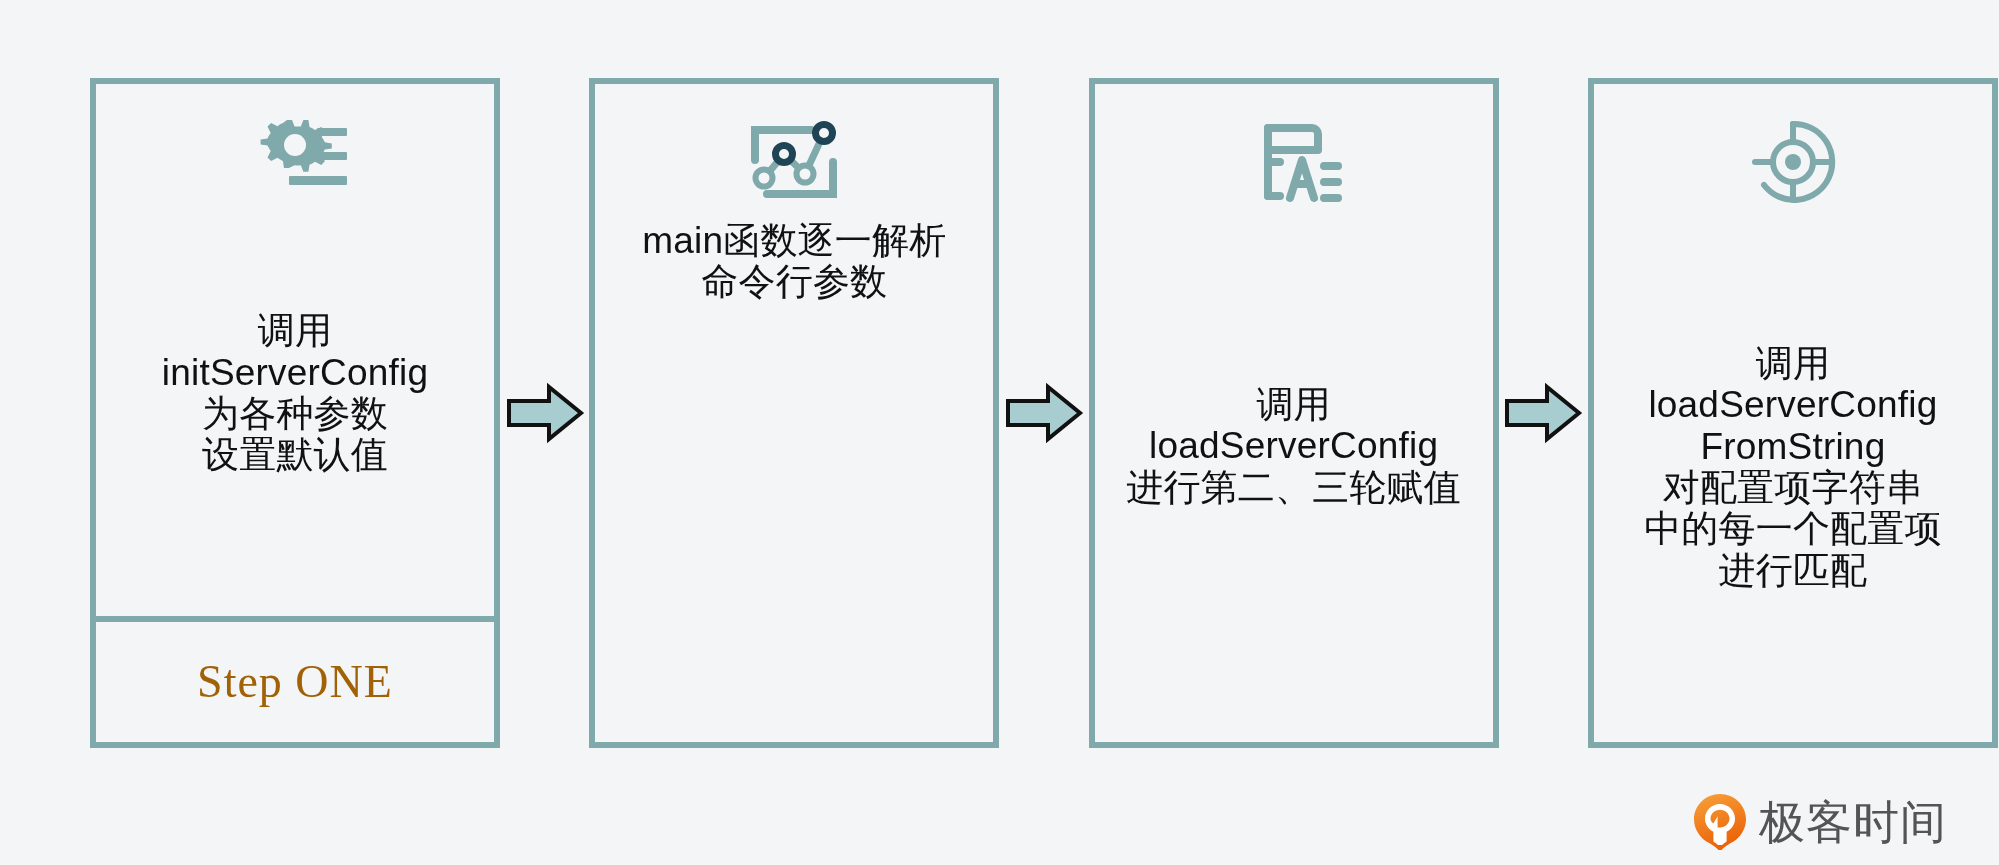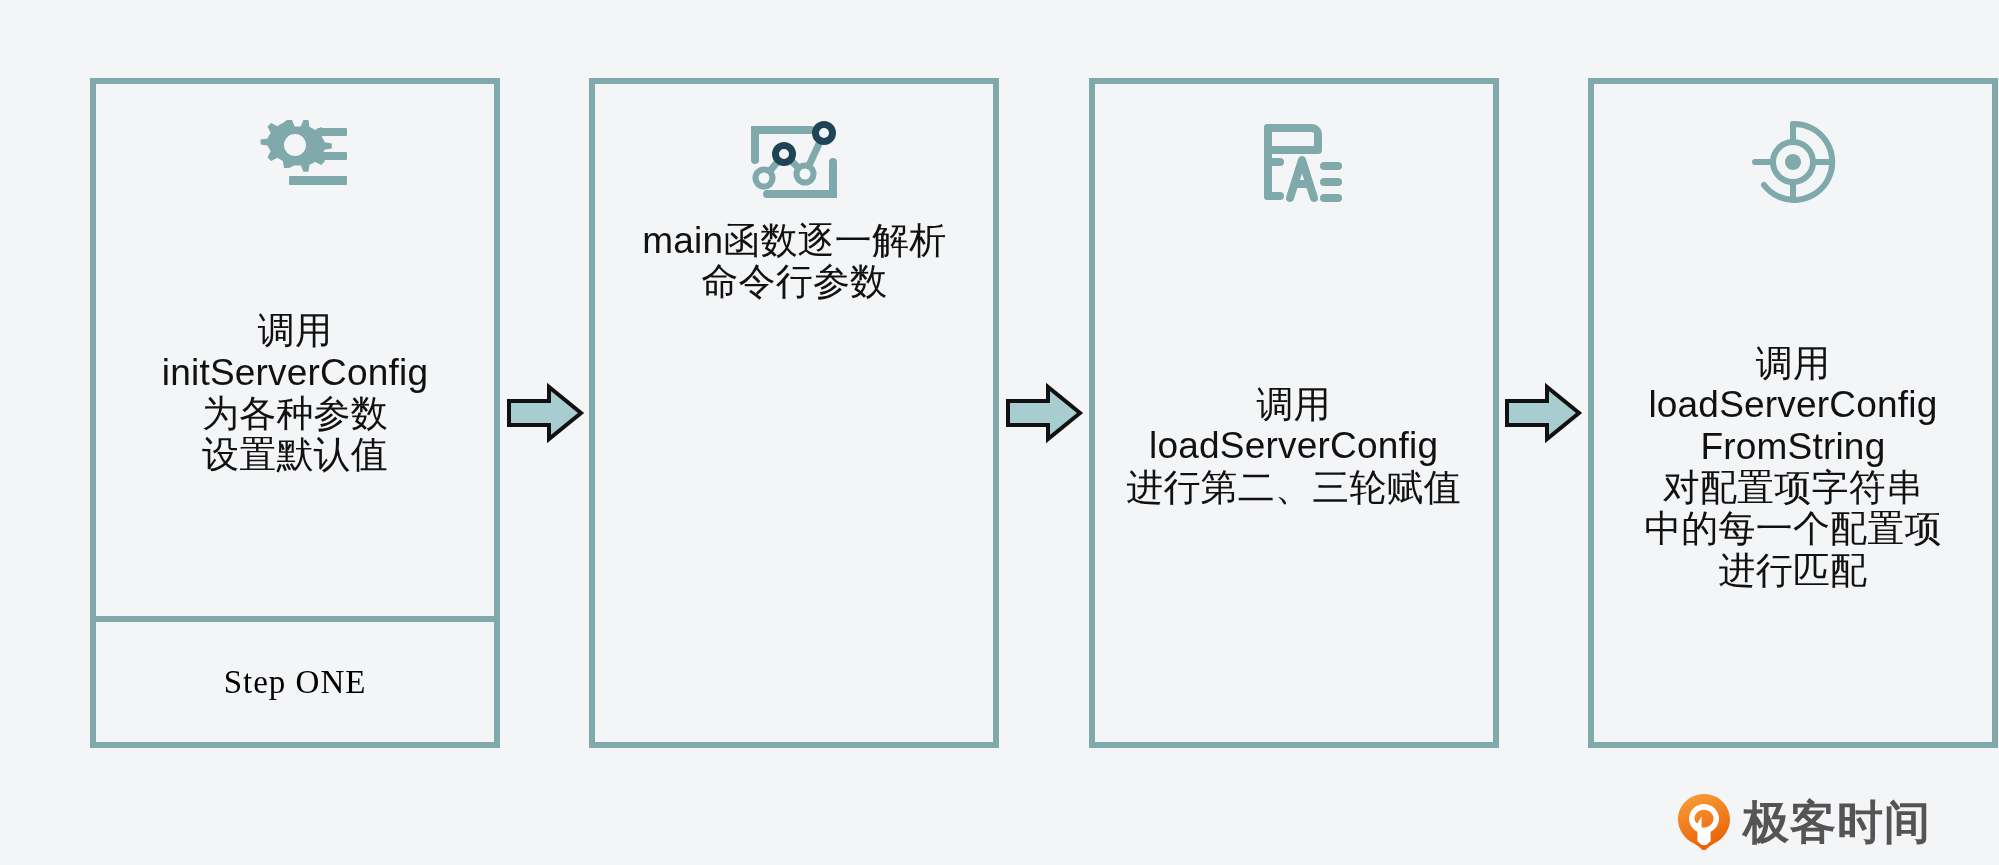--- a/index.html
+++ b/index.html
@@ -94,47 +94,46 @@
     height: 120px;
     border-top: 6px solid #7fa9aa;
     display: flex;
     align-items: center;
     justify-content: center;
     background: #f4f5f7;
   }
 
   .step-label {
     font-family: "Liberation Serif", "DejaVu Serif", serif;
-    font-size: 33px;
-    color: #000000;
+    font-size: 46px;
+    color: #a16207;
     letter-spacing: 1px;
     line-height: 1;
   }
 
   
   .arrow-wrap {
     flex: 0 0 auto;
     width: 88px;
     height: 670px;
     display: flex;
     align-items: center;
     justify-content: center;
   }
   .arrow-wrap svg { display: block; }
 
   
   .logo {
     position: absolute;
-    right: 68px;
+    right: 52px;
     bottom: 14px;
     display: flex;
     flex-direction: row;
     align-items: center;
     gap: 12px;
-    font-weight: bold;
   }
   .logo-mark { width: 54px; height: 58px; display: block; }
   .logo-text {
     font-size: 46px;
     color: #545454;
     font-family: "Liberation Sans", "DejaVu Sans", sans-serif;
     letter-spacing: 1px;
     line-height: 1;
   }
 </style>

